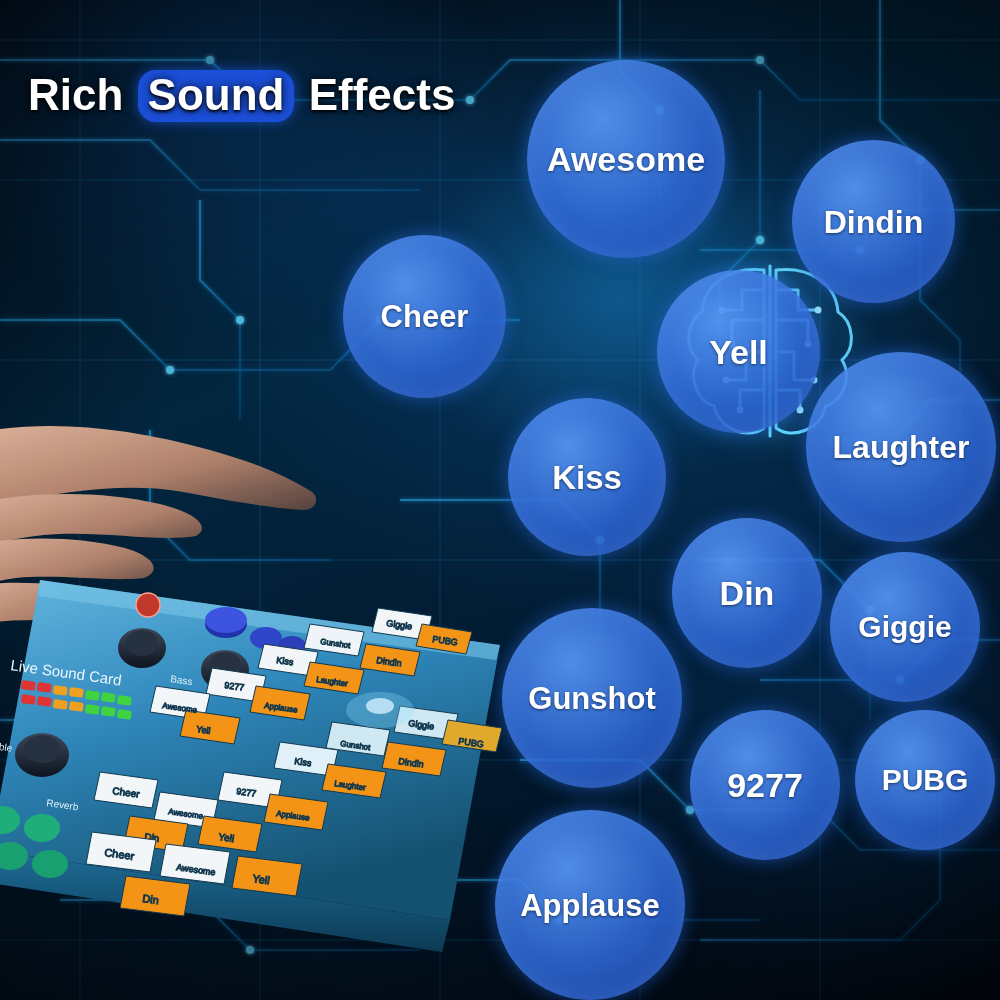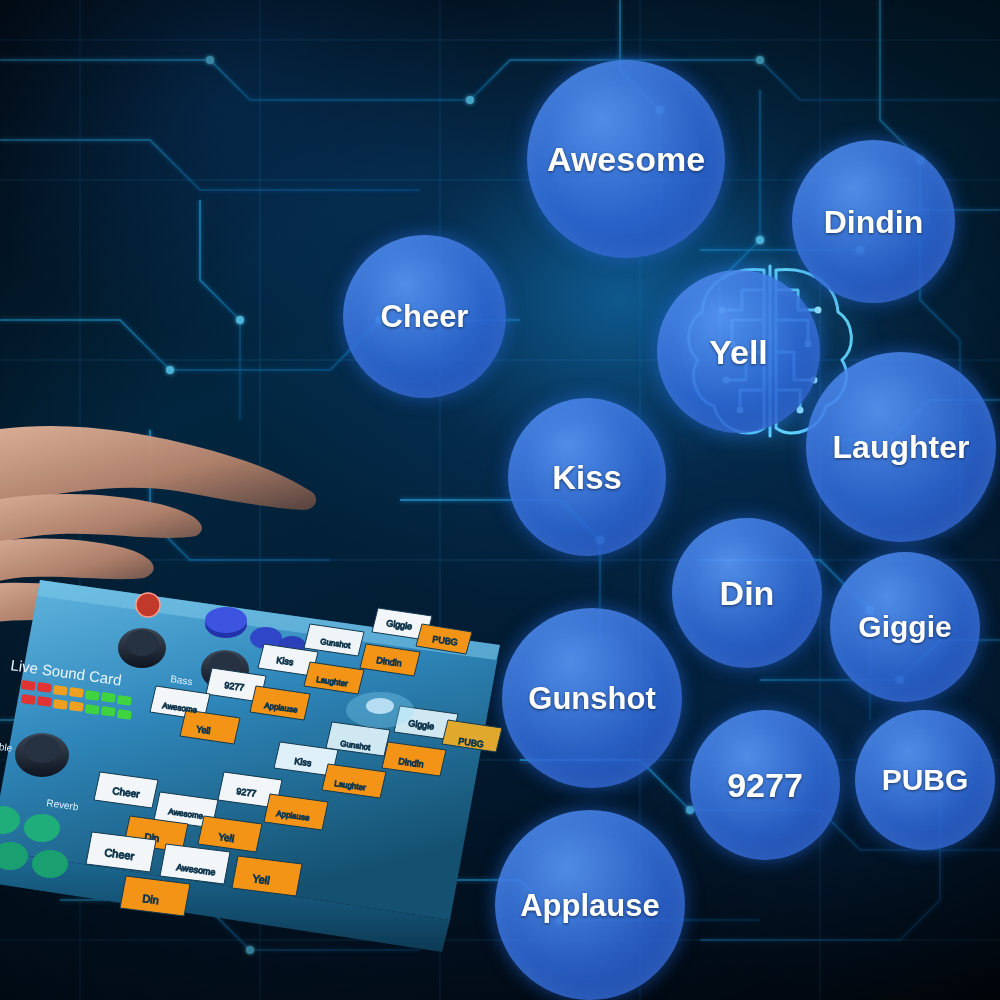--- a/index.html
+++ b/index.html
@@ -356,20 +356,25 @@
         <text x="162" y="382" font-size="11" fill="#1d1205" transform="rotate(8 162 382)">Din</text>
       </g>
     </g>
 
     <g opacity="0.85">
       <ellipse cx="400" cy="190" rx="34" ry="18" fill="#8fe0ff" opacity="0.35"></ellipse>
       <ellipse cx="400" cy="186" rx="14" ry="8" fill="#cfefff"></ellipse>
     </g>
   </svg>
 
+  <div class="title">
+    <span>Rich</span>
+    <span class="hl">Sound</span>
+    <span>Effects</span>
+  </div>
 
   <div id="bubbles">
       <div class="bubble" style="left: 527px; top: 60px; width: 198px; height: 198px; font-size: 34px;">
         <span>Awesome</span>
       </div>
       <div class="bubble" style="left: 792px; top: 140px; width: 163px; height: 163px; font-size: 32px;">
         <span>Dindin</span>
       </div>
       <div class="bubble" style="left: 343px; top: 235px; width: 163px; height: 163px; font-size: 31px;">
         <span>Cheer</span>

